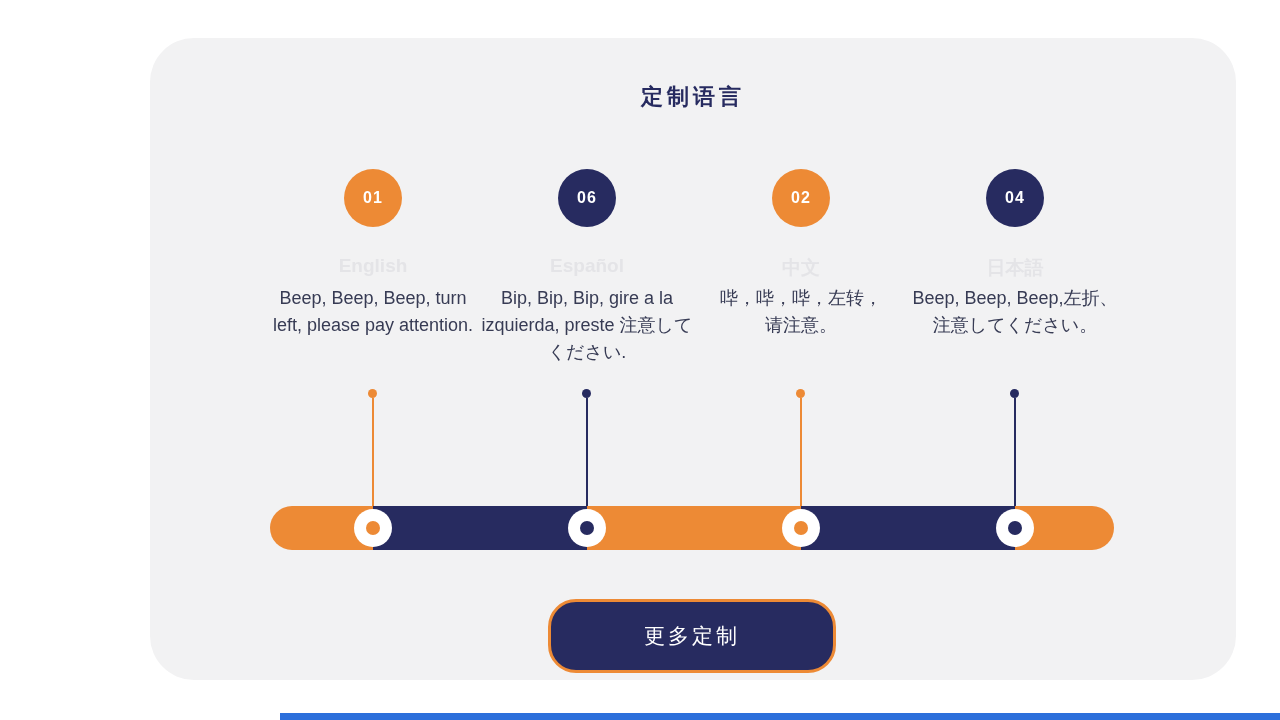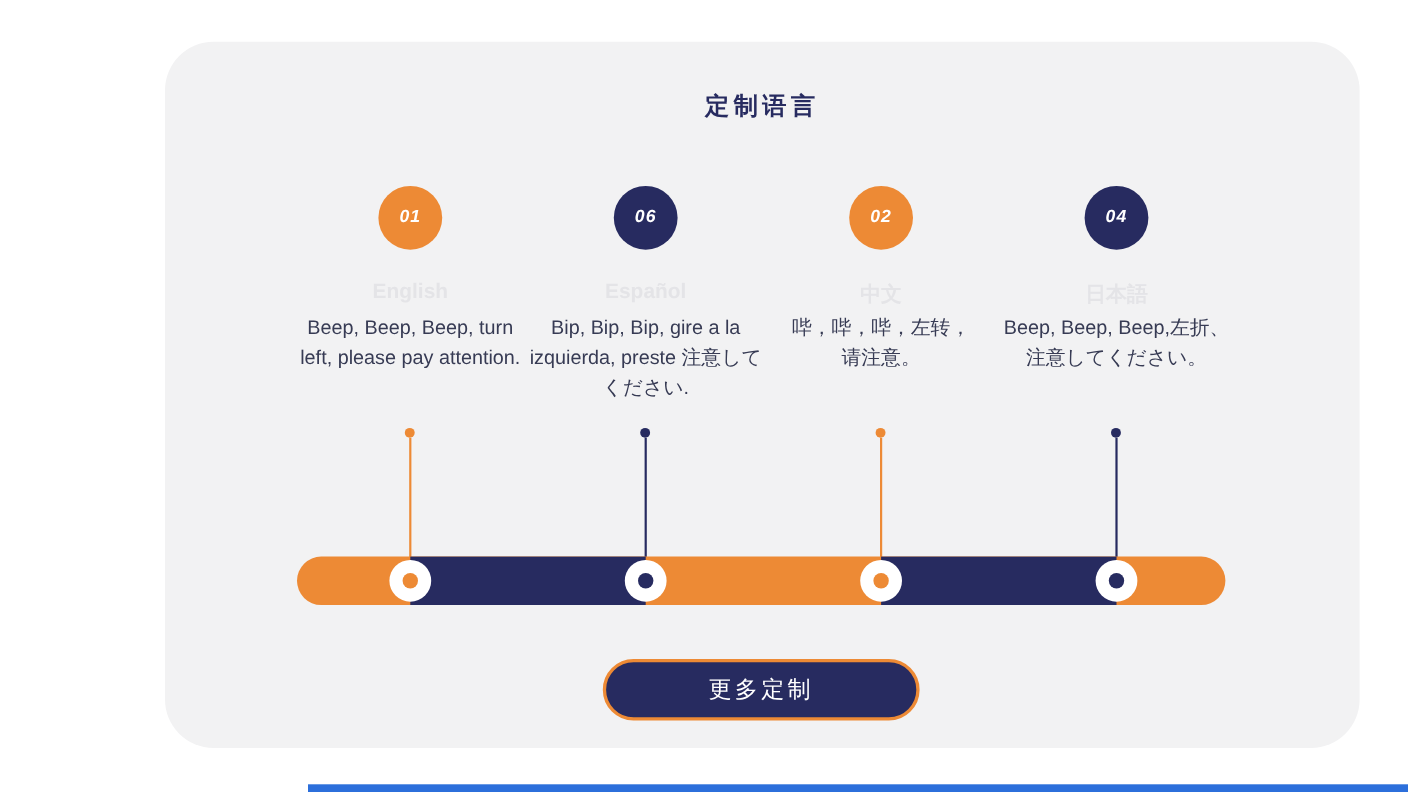--- a/index.html
+++ b/index.html
@@ -25,21 +25,21 @@
     position:absolute;top:44px;left:0;width:100%;margin:0;
     text-align:center;font-size:22px;font-weight:600;letter-spacing:4px;
     color:var(--navy);
   }
   .col{
     position:absolute;top:131px;width:220px;text-align:center;
   }
   .badge{
     width:58px;height:58px;border-radius:50%;margin:0 auto;
     display:flex;align-items:center;justify-content:center;
-    color:#ffffff;font-size:16px;font-weight:bold;letter-spacing:1px;font-style:italic;
+    color:#ffffff;font-size:16px;font-weight:bold;letter-spacing:1px;
   }
   .accent-orange{background:var(--orange);}
   .accent-navy{background:var(--navy);}
   .lang-name{
     margin-top:28px;height:24px;font-size:19px;font-weight:bold;
     color:var(--faint);
   }
   .lang-desc{
     margin-top:6px;font-size:18px;line-height:27px;color:var(--desc);
     white-space:pre-line;
@@ -53,21 +53,21 @@
   .bar-seg{position:absolute;top:0;height:44px;background:var(--navy);}
   .seg-1{left:103px;width:214px;}
   .seg-2{left:531px;width:214px;}
   .marker{
     position:absolute;top:3px;width:38px;height:38px;border-radius:50%;
     background:#ffffff;display:flex;align-items:center;justify-content:center;
   }
   .marker-dot{width:14px;height:14px;border-radius:50%;}
   .m-1{left:84px;}  .m-2{left:298px;} .m-3{left:512px;} .m-4{left:726px;}
   .more-btn{
-    position:absolute;left:398px;top:561px;width:288px;height:56px;
+    position:absolute;left:398px;top:561px;width:288px;height:74px;
     background:var(--navy);border:3px solid var(--orange);border-radius:28px;
     color:#ffffff;font-size:21px;letter-spacing:3px;cursor:pointer;
     font-family:Liberation Serif, serif;
   }
   .bottom-strip{
     position:absolute;left:280px;right:0;bottom:0;height:7px;
     background:var(--footer-blue);
   }
 </style>
 </head>

